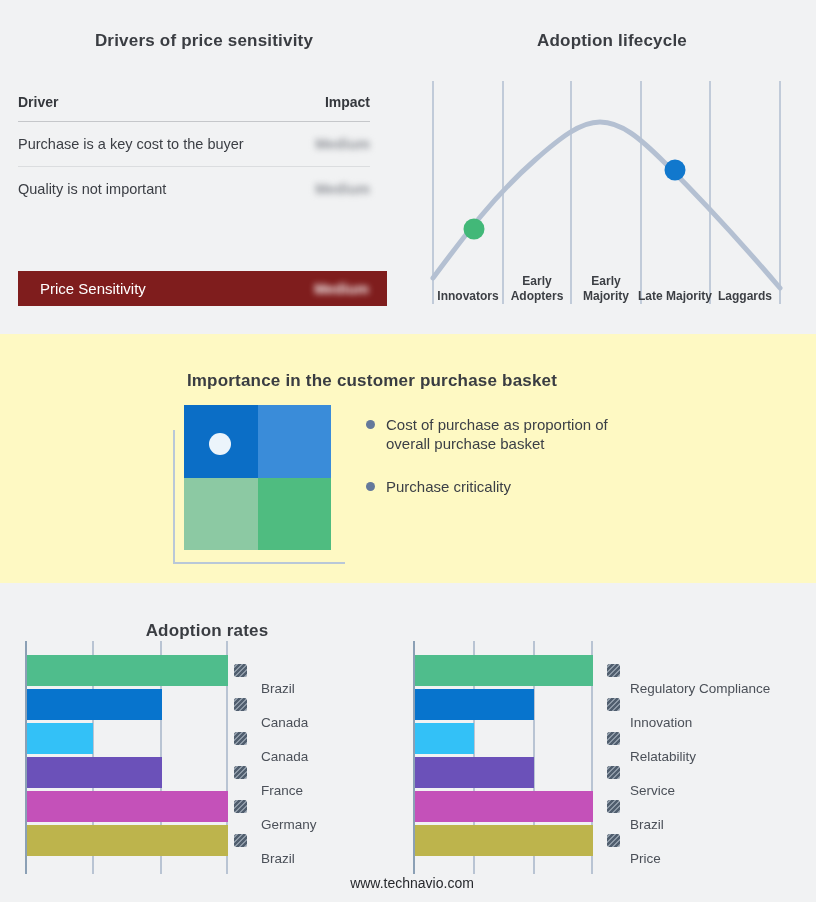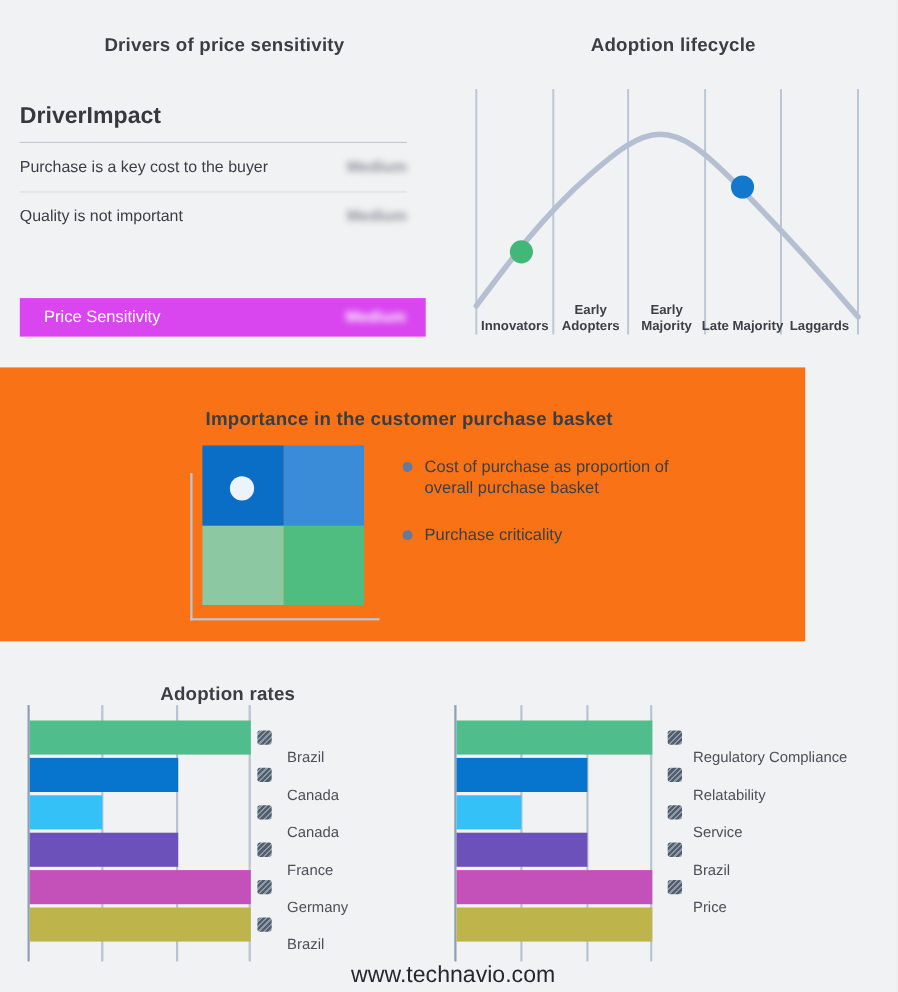--- a/index.html
+++ b/index.html
@@ -1,34 +1,34 @@
 <!DOCTYPE html>
 <html><head>
 <meta charset="utf-8">
 <style>
   html,body{margin:0;padding:0;background:#e8e9ea;}
   .page{position:relative;width:816px;height:902px;margin:0 auto;background:#f1f2f3;
         font-family:"Liberation Sans",sans-serif;overflow:hidden;}
   .top{position:absolute;left:0;top:0;width:816px;height:342px;}
-  .band{position:absolute;left:0;top:334px;width:732px;height:249px;background:#f97316;}
+  .band{position:absolute;left:0;top:334px;width:816px;height:249px;background:#fef9c3;}
   .bottom{position:absolute;left:0;top:583px;width:816px;height:246px;border-radius:10px;}
 
   .panel-title{position:absolute;font-size:17px;font-weight:bold;color:#3a3d42;
                text-align:center;letter-spacing:.2px;}
   #title-drivers{left:0;top:17px;width:408px;}
   #title-lifecycle{left:408px;top:17px;width:408px;}
   #title-basket{left:0;top:23px;width:744px;}
   #title-adoption{left:0;top:24px;width:414px;}
   #title-criteria{left:408px;top:24px;width:342px;}
 
   
   .drivers-table{position:absolute;left:18px;top:86px;width:352px;color:#3b3e44;}
-  .dt-header{display:flex;align-items:baseline;
+  .dt-header{display:flex;justify-content:space-between;align-items:baseline;
              padding:8px 0 11px;border-bottom:1px solid #c5c7ca;
-             font-size:21px;font-weight:bold;color:#35383d;}
+             font-size:14px;font-weight:bold;color:#35383d;}
   .dt-row{display:flex;justify-content:space-between;align-items:center;height:44px;
           border-bottom:1px solid #dbdddf;font-size:14.5px;}
   .dt-row:last-child{border-bottom:none;}
   .impact-blur{filter:blur(3px);font-weight:bold;color:#8f9298;font-size:14.5px;}
   .dt-highlight{position:absolute;left:18px;top:271px;width:369px;height:35px;
                 display:flex;justify-content:space-between;align-items:center;
                 padding:0 18px 0 22px;box-sizing:border-box;color:#fff;font-size:15px;
                 background:#0a73c9;}
   .dt-highlight .impact-blur{color:rgba(255,255,255,.95);}
 
@@ -71,21 +71,21 @@
   #legend-adoption{left:234px;}
   #legend-criteria{left:607px;}
   .legend-row{display:flex;align-items:center;height:31px;margin-bottom:3px;}
   .legend-icon{width:13px;height:13px;border-radius:2.5px;margin-right:14px;
      background:repeating-linear-gradient(135deg,#505e6e 0px,#505e6e 2px,#8e9aa7 2px,#8e9aa7 3.5px);
      filter:blur(.5px);}
   #legend-criteria .legend-icon{margin-right:10px;}
   .legend-label{font-size:13.5px;color:#4b5058;margin-top:36px;}
 
   .footer{position:absolute;left:0;top:292px;width:100%;text-align:center;
-          font-size:21px;color:#26282c;padding-left:8px;box-sizing:border-box;}
+          font-size:14px;color:#26282c;padding-left:8px;box-sizing:border-box;}
   .footer a{color:#26282c;text-decoration:none;}
 </style>
 </head>
 <body>
 
 <div class="page">
 
   <section class="top">
 
     <h2 class="panel-title" id="title-drivers">Drivers of price sensitivity</h2>
@@ -98,21 +98,21 @@
       <div class="dt-row">
         <span>Purchase is a key cost to the buyer</span>
         <span class="impact-blur">Medium</span>
       </div>
       <div class="dt-row">
         <span>Quality is not important</span>
         <span class="impact-blur">Medium</span>
       </div>
     </div>
 
-    <div class="dt-highlight" id="highlight-row" style="background: #d946ef;">
+    <div class="dt-highlight" id="highlight-row" style="background: #7f1d1d;">
       <span>Price Sensitivity</span>
       <span class="impact-blur">Medium</span>
     </div>
 
     <h2 class="panel-title" id="title-lifecycle">Adoption lifecycle</h2>
 
     <svg class="lifecycle-svg" width="370" height="235" viewBox="0 0 370 235">
       <g stroke="#bcc7d6" stroke-width="1.8">
         <line x1="8" y1="6" x2="8" y2="229"></line>
         <line x1="78" y1="6" x2="78" y2="229"></line>
@@ -217,20 +217,24 @@
           <div class="bar" style="width: 100%; background: rgb(189, 180, 76);"></div>
         </div>
     </div>
     <div class="legend" id="legend-criteria">
         <div class="legend-row">
           <span class="legend-icon"></span>
           <span class="legend-label">Regulatory Compliance</span>
         </div>
         <div class="legend-row">
           <span class="legend-icon"></span>
+          <span class="legend-label">Innovation</span>
+        </div>
+        <div class="legend-row">
+          <span class="legend-icon"></span>
           <span class="legend-label">Relatability</span>
         </div>
         <div class="legend-row">
           <span class="legend-icon"></span>
           <span class="legend-label">Service</span>
         </div>
         <div class="legend-row">
           <span class="legend-icon"></span>
           <span class="legend-label">Brazil</span>
         </div>

